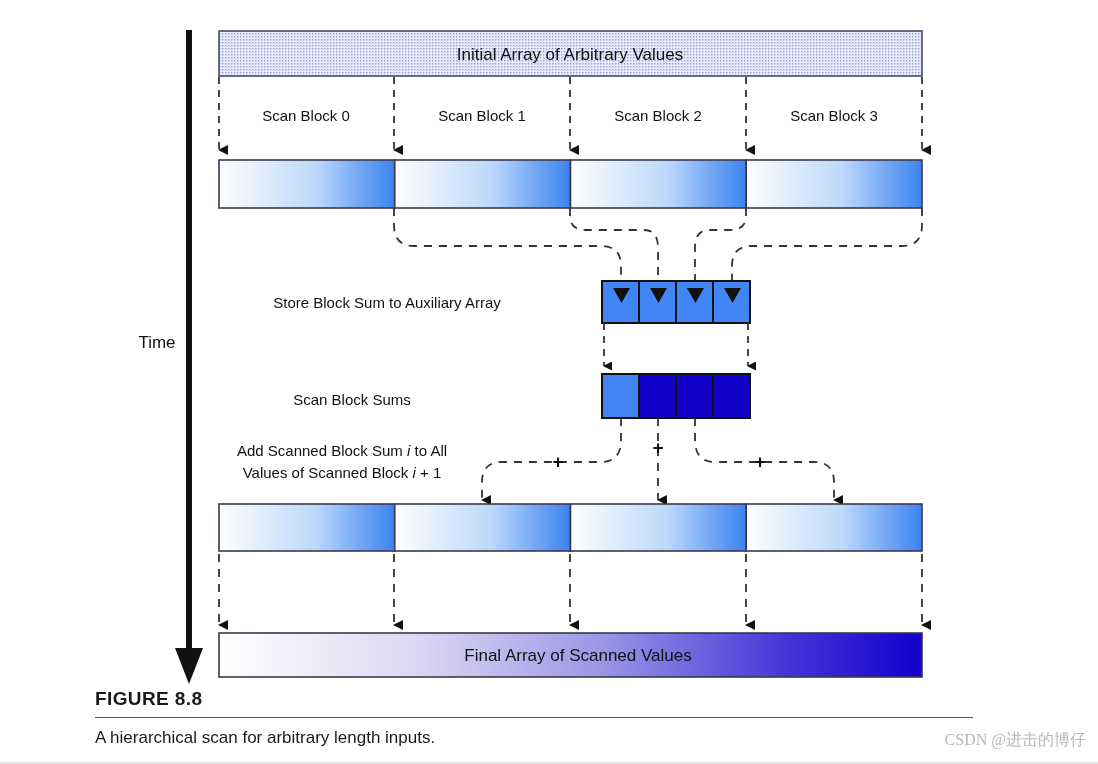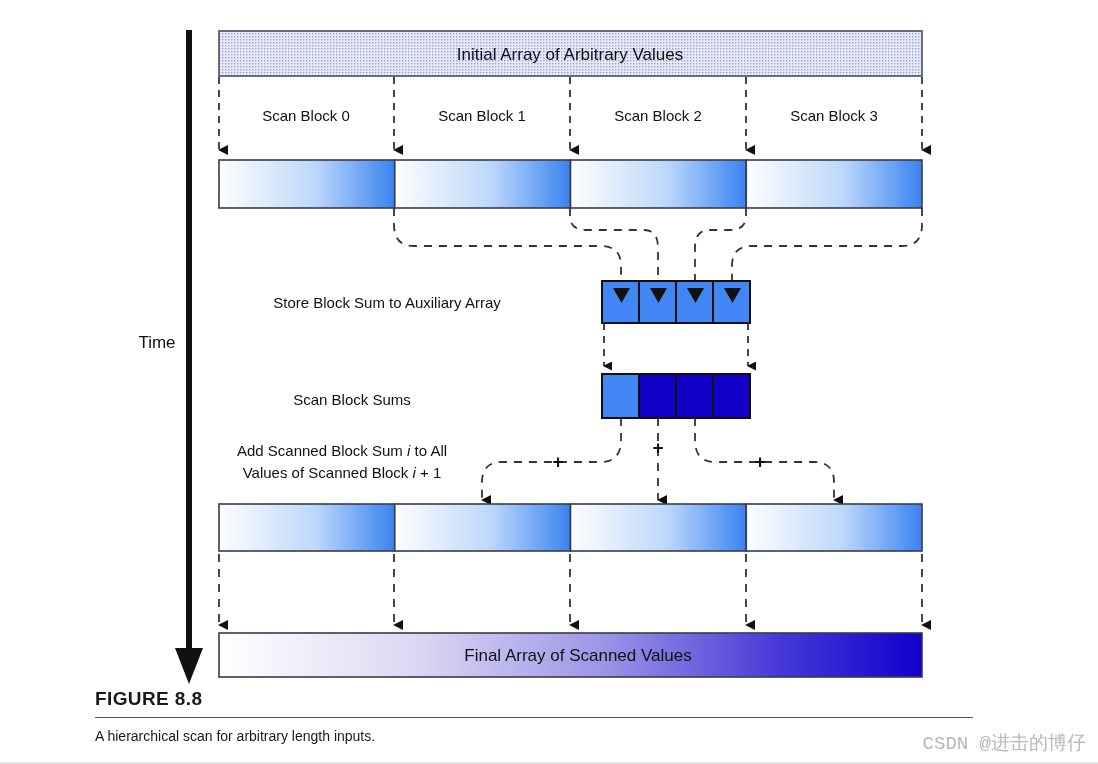--- a/index.html
+++ b/index.html
@@ -23,26 +23,26 @@
     position:absolute;left:95px;top:688px;width:905px;
   }
   .fig-num{
     font-family:"Liberation Sans","DejaVu Sans",sans-serif;
     font-weight:bold;font-size:19px;letter-spacing:.4px;
     color:#1a1a1a;margin:0 0 7px 0;
   }
   .cap-rule{height:1px;background:#555;width:878px;margin:0 0 10px 0;}
   .cap-text{
     font-family:"Liberation Sans","DejaVu Sans",sans-serif;
-    font-size:14px;color:#1a1a1a;margin:0;
+    font-size:17px;color:#1a1a1a;margin:0;
   }
   .watermark{
     position:absolute;right:12px;top:730px;
-    font-family:Liberation Mono, monospace;
-    font-size:19px;color:#b8b8b8;white-space:nowrap;
+    font-family:Liberation Serif, serif;
+    font-size:16px;color:#b8b8b8;white-space:nowrap;
   }
   .bottom-rule{position:absolute;left:0;top:762px;width:1098px;height:2px;background:#e6e6e6;}
 </style>
 </head>
 <body>
 
 <div id="figure-root">
 
   <svg id="diagram" viewBox="0 0 1098 764" xmlns="http://www.w3.org/2000/svg">
     <defs>

